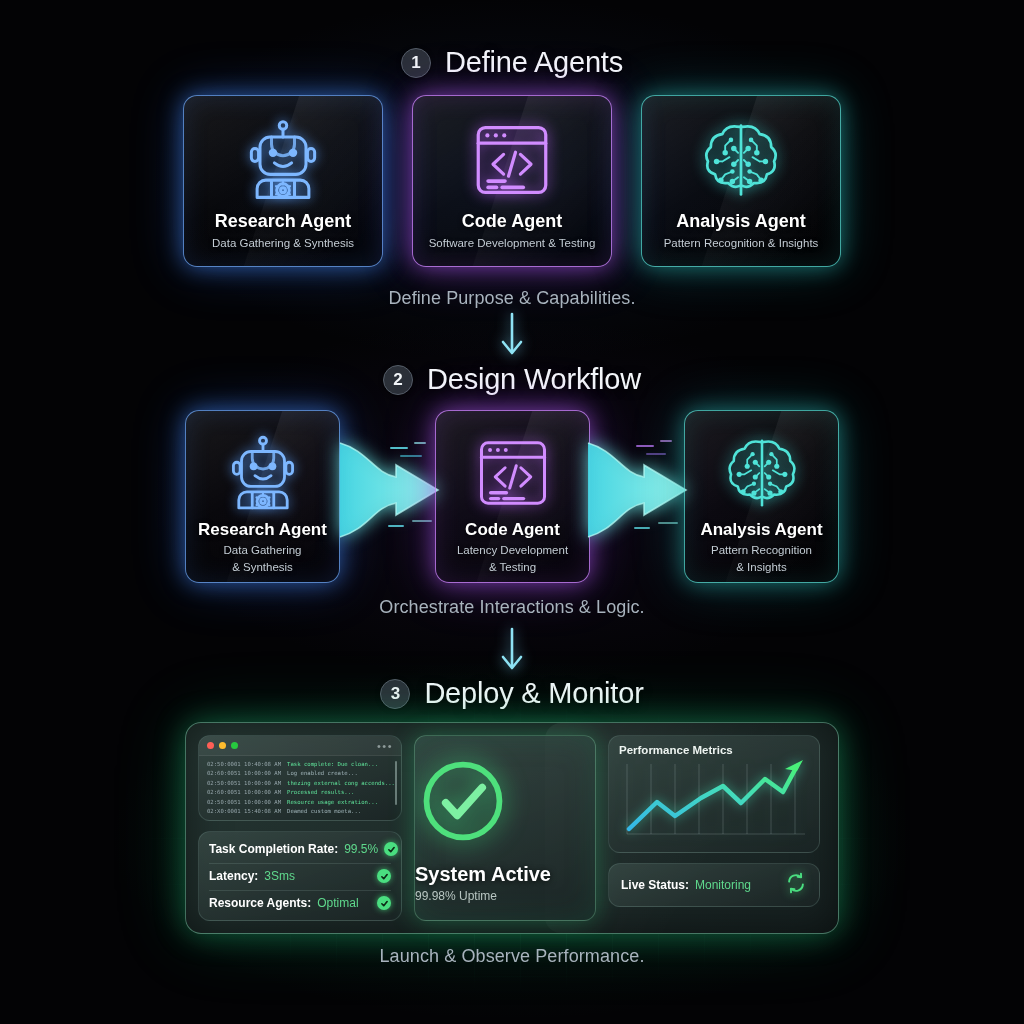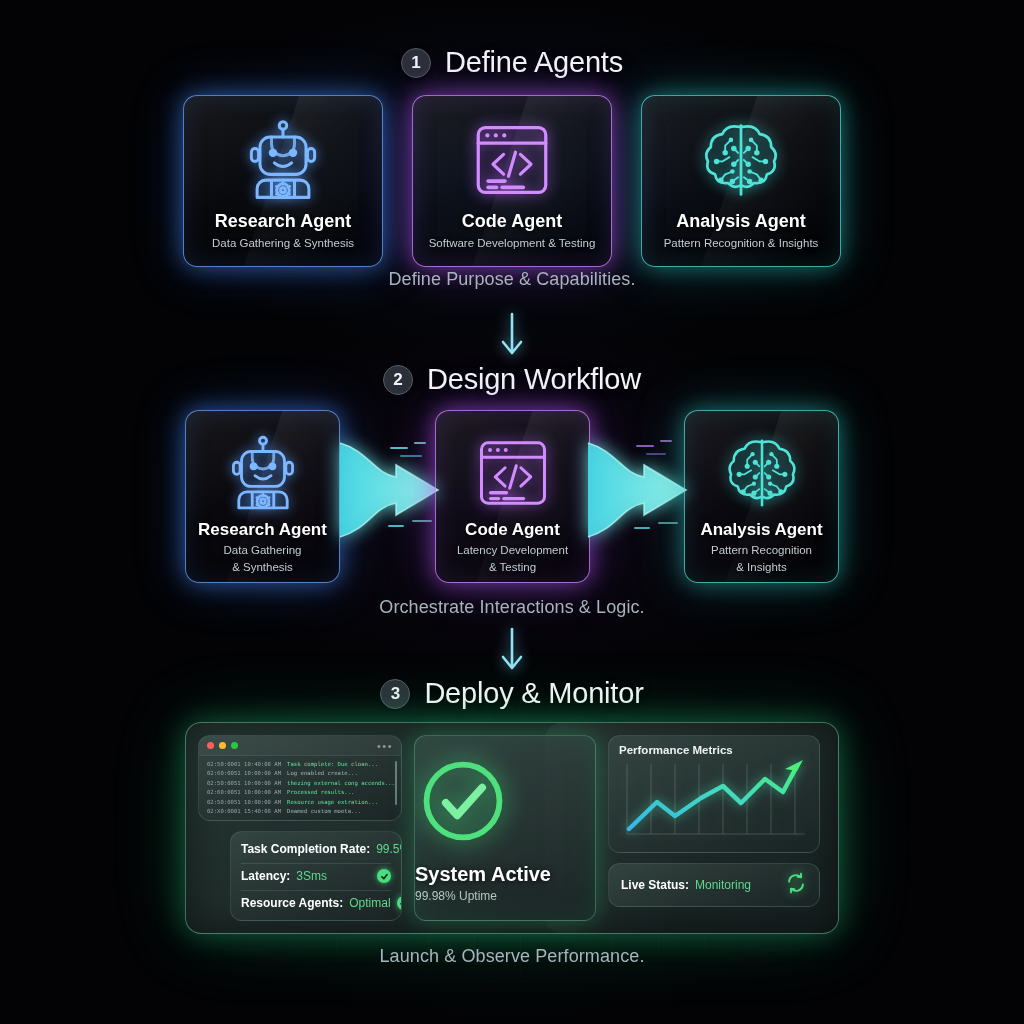--- a/index.html
+++ b/index.html
@@ -211,21 +211,21 @@
   .dot.r { background: #ff5f56; } .dot.y { background: #ffbd2e; } .dot.g { background: #27c93f; }
   .term-menu { margin-left: auto; color: #8d9a99; font-size: 11px; letter-spacing: 1.5px; line-height: 0; }
   .term-body { padding: 4px 8px 2px 8px; position: relative; }
   .term-line { font-family: "DejaVu Sans Mono", monospace; font-size: 5.6px; line-height: 9.4px; white-space: nowrap; display: flex; gap: 6px; filter: blur(.35px); }
   .term-ts { color: #93a3a8; }
   .term-msg { color: #5fe39a; }
   .term-msg.dim { color: #9fb3b8; }
   .term-scroll { position: absolute; right: 4px; top: 5px; width: 2px; height: 44px; border-radius: 1px; background: rgba(200,220,215,.45); }
 
   
-  .metrics { flex: 1; padding: 4px 10px; display: flex; flex-direction: column; justify-content: space-around; margin-left: 32px; }
+  .metrics { flex: 1; padding: 4px 10px; display: flex; flex-direction: column; justify-content: space-around; }
   .metric-row { display: flex; align-items: center; gap: 6px; padding: 5px 0; }
   .metric-row + .metric-row { border-top: 1px solid rgba(170,200,195,.16); }
   .metric-label { font-size: 12px; font-weight: bold; color: #ffffff; white-space: nowrap; }
   .metric-value { font-size: 12px; color: #5fd98d; white-space: nowrap; }
   .metric-check { margin-left: auto; }
 
   .check-badge {
     width: 14px; height: 14px; border-radius: 50%;
     background: #4ade80;
     display: flex; align-items: center; justify-content: center;
@@ -357,21 +357,21 @@
           <circle cx="39" cy="18" r="1.6"></circle>
             <circle cx="38" cy="40" r="1.6"></circle>
         </g>
       </svg>
     </div>
     <div class="card-title">Analysis Agent</div>
     <div class="card-sub">Pattern Recognition &amp; Insights</div>
   </div>
 </div>
 
-<div class="caption" style="top:269px;">Define Purpose &amp; Capabilities.</div>
+<div class="caption" style="top:288px;">Define Purpose &amp; Capabilities.</div>
 
 <div class="down-arrow" style="top:312px;">
   <svg width="28" height="48" viewBox="0 0 28 48" fill="none" stroke="#8fe3f5" stroke-width="2.6" stroke-linecap="round" stroke-linejoin="round">
     <line x1="14" y1="2" x2="14" y2="38"></line>
     <polyline points="5,30 14,41 23,30"></polyline>
   </svg>
 </div>
 
 <div class="step-heading" style="top:363px;">
   <div class="step-badge">2</div>

